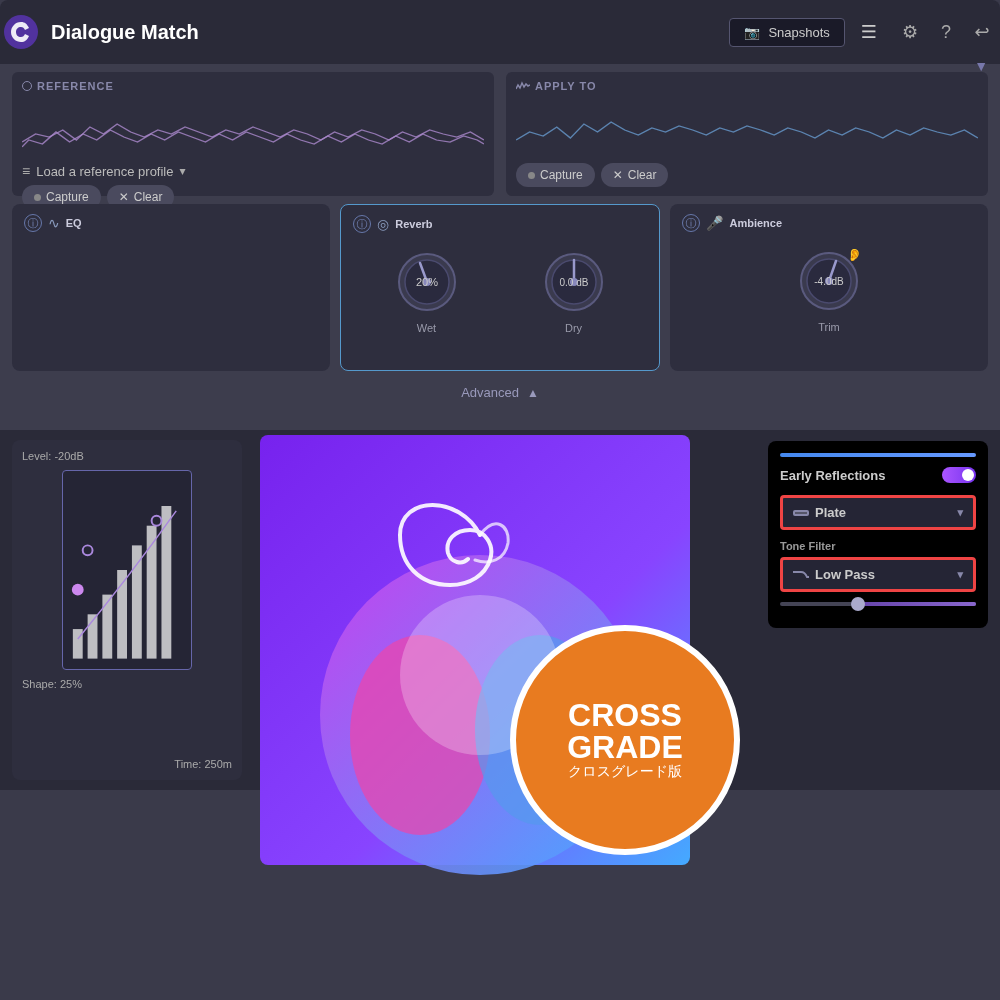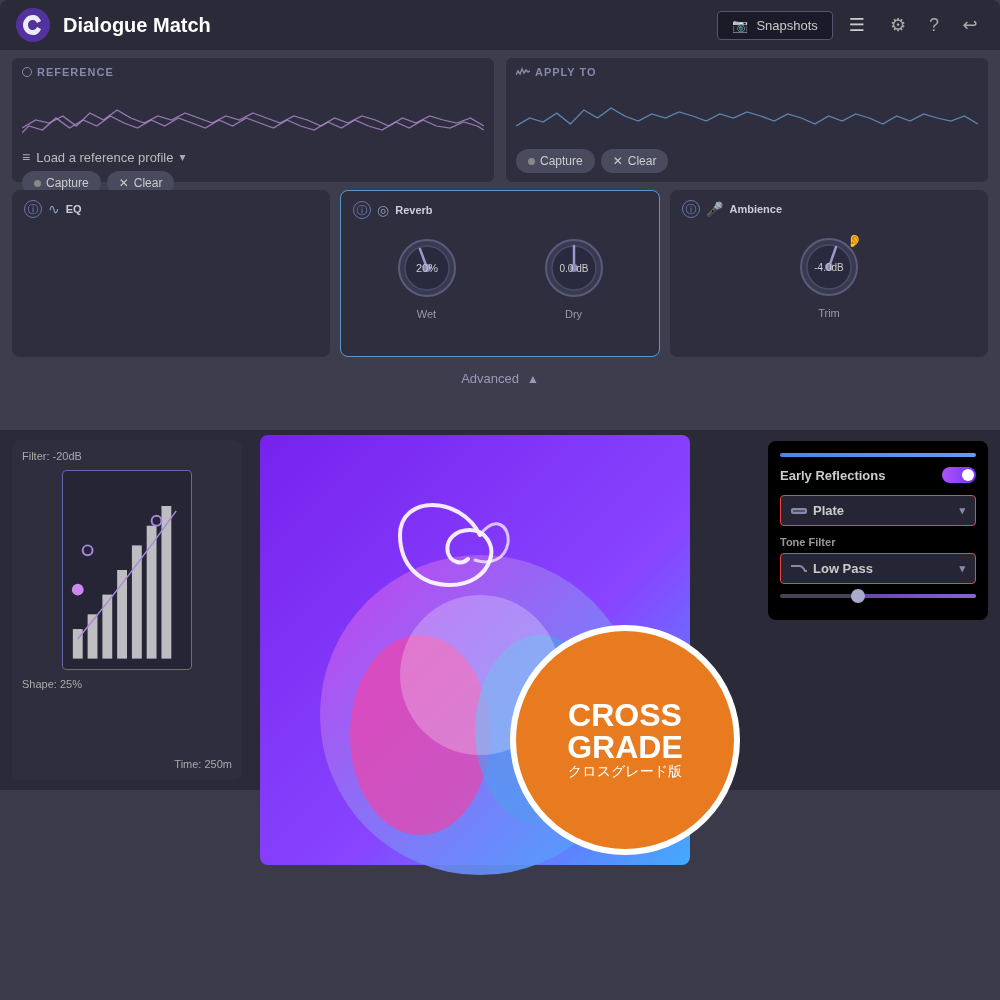--- a/index.html
+++ b/index.html
@@ -18,22 +18,22 @@
       background: #3d3d4d;
       border-radius: 8px 8px 0 0;
       position: relative;
     }
 
     
     .title-bar {
       display: flex;
       align-items: center;
       background: #2a2a38;
-      height: 50px;
-      padding: 0 15px;
+      height: 64px;
+      padding: 0 3px;
       border-radius: 8px 8px 0 0;
     }
 
     .logo-icon {
       width: 36px;
       height: 36px;
       margin-right: 12px;
     }
 
     .app-title {
@@ -438,21 +438,21 @@
       right: 2px;
       top: 2px;
       width: 12px;
       height: 12px;
       background: white;
       border-radius: 50%;
     }
 
     .dropdown-row {
       background: #252535;
-      border: 1px solid #ef4444;
+      border: 3px solid #ef4444;
       border-radius: 4px;
       padding: 7px 10px;
       display: flex;
       align-items: center;
       justify-content: space-between;
       margin-bottom: 10px;
       cursor: pointer;
     }
 
     .dropdown-row-label {
@@ -690,21 +690,21 @@
 
   <div class="advanced-bar">
     <span class="advanced-label">Advanced</span>
     <span class="advanced-arrow">▲</span>
   </div>
 </div>
 
 <div class="advanced-panel">
 
   <div class="adv-left">
-    <div class="level-label">Filter: -20dB</div>
+    <div class="level-label">Level: -20dB</div>
     <div class="shape-graph">
       
       <svg width="100%" height="100%" viewBox="0 0 130 200">
 
         <rect x="10" y="160" width="10" height="30" fill="white" opacity="0.7"></rect>
         <rect x="25" y="145" width="10" height="45" fill="white" opacity="0.7"></rect>
         <rect x="40" y="125" width="10" height="65" fill="white" opacity="0.7"></rect>
         <rect x="55" y="100" width="10" height="90" fill="white" opacity="0.7"></rect>
         <rect x="70" y="75" width="10" height="115" fill="white" opacity="0.7"></rect>
         <rect x="85" y="55" width="10" height="135" fill="white" opacity="0.7"></rect>

